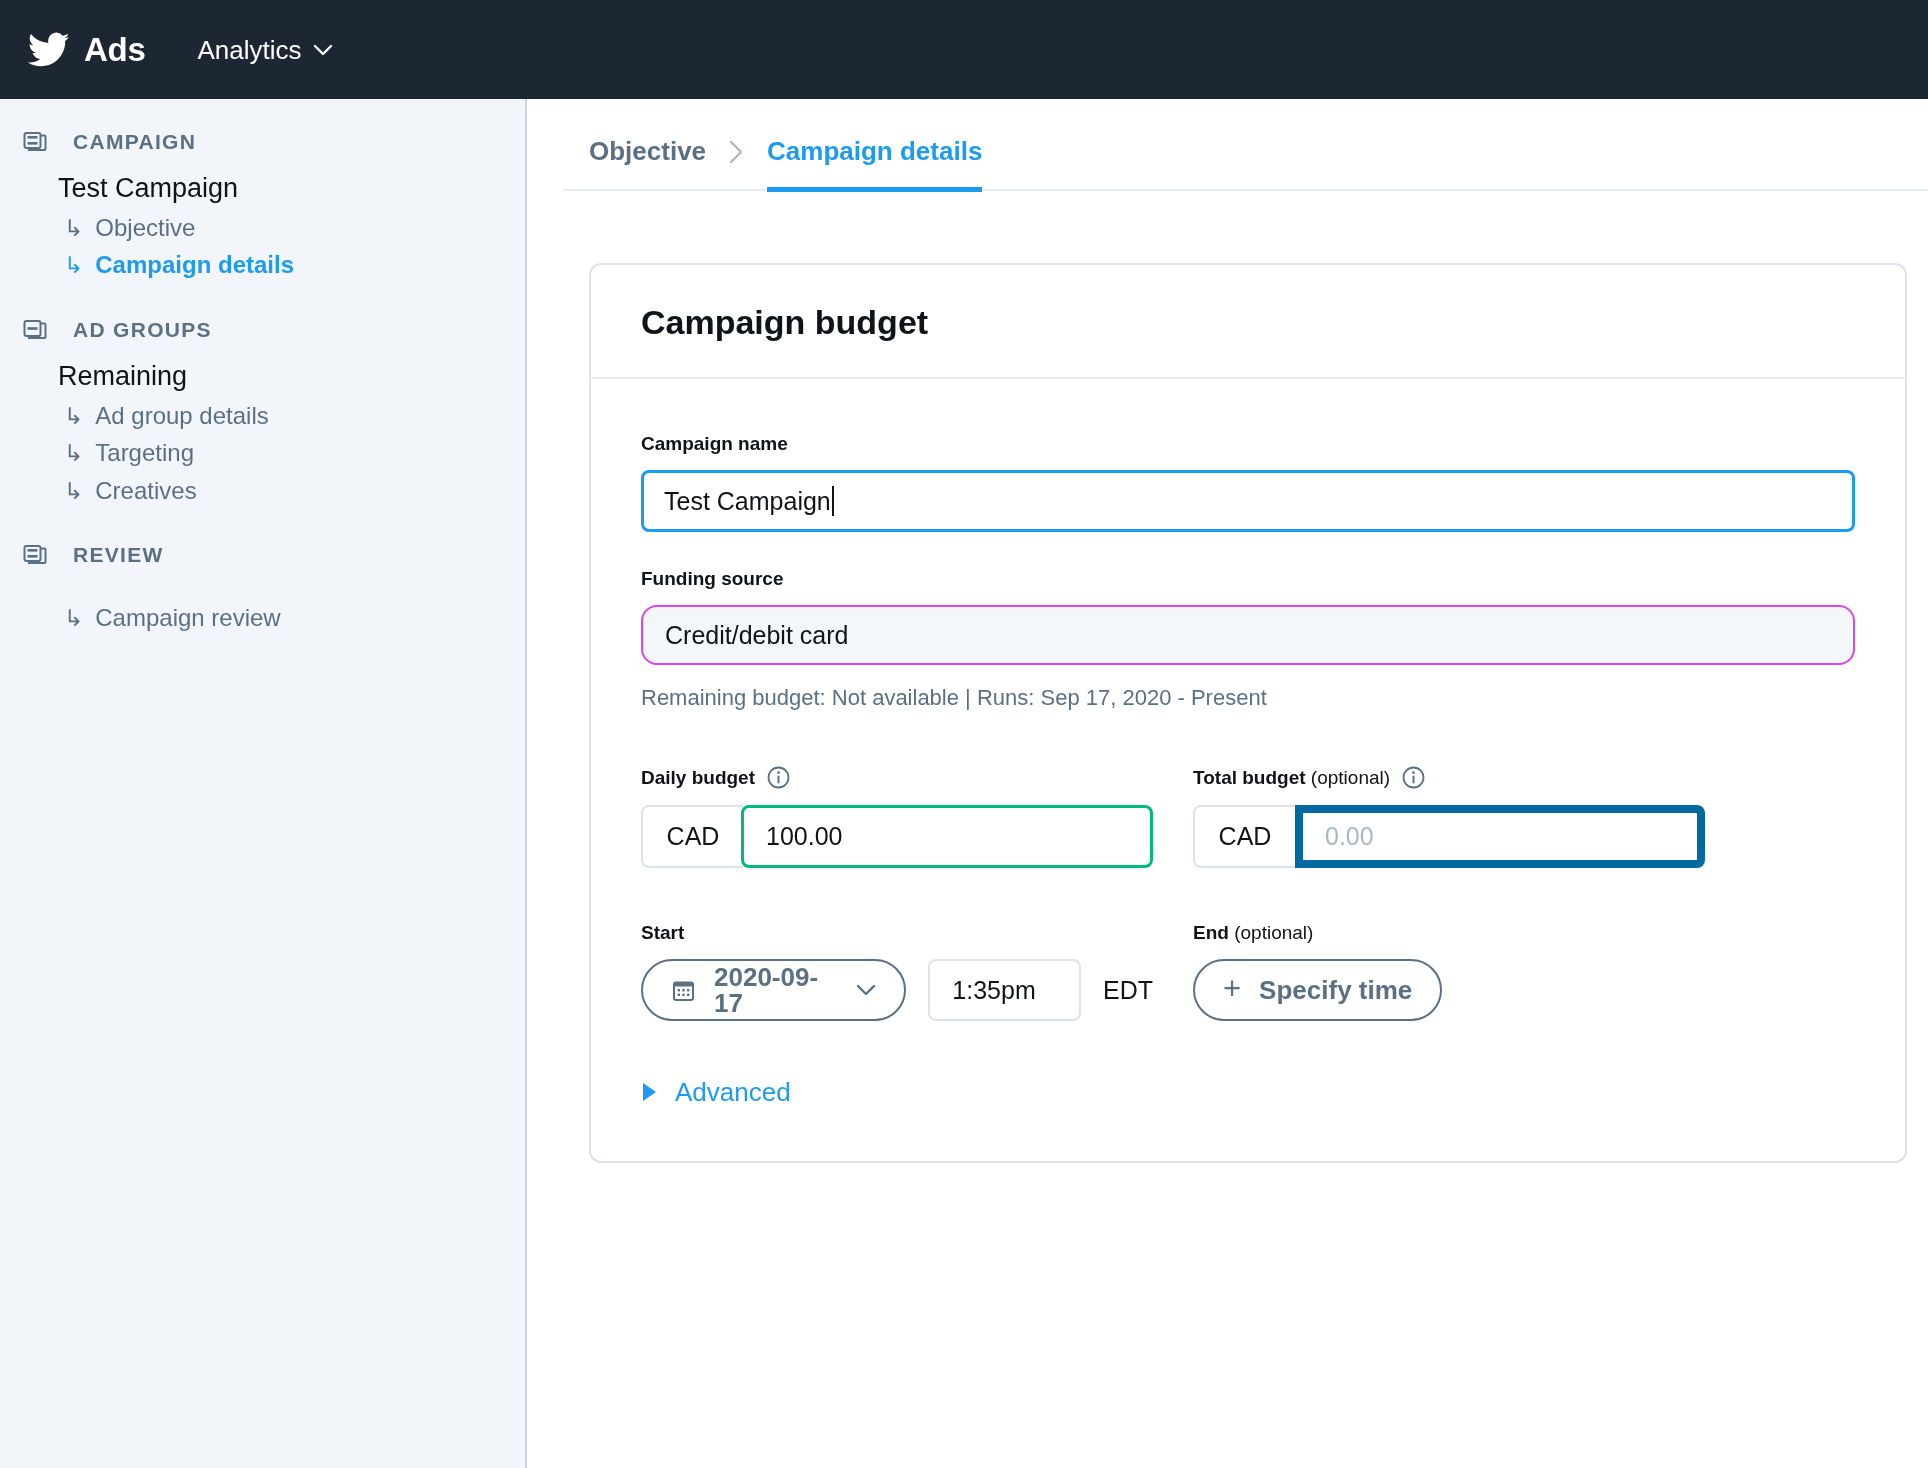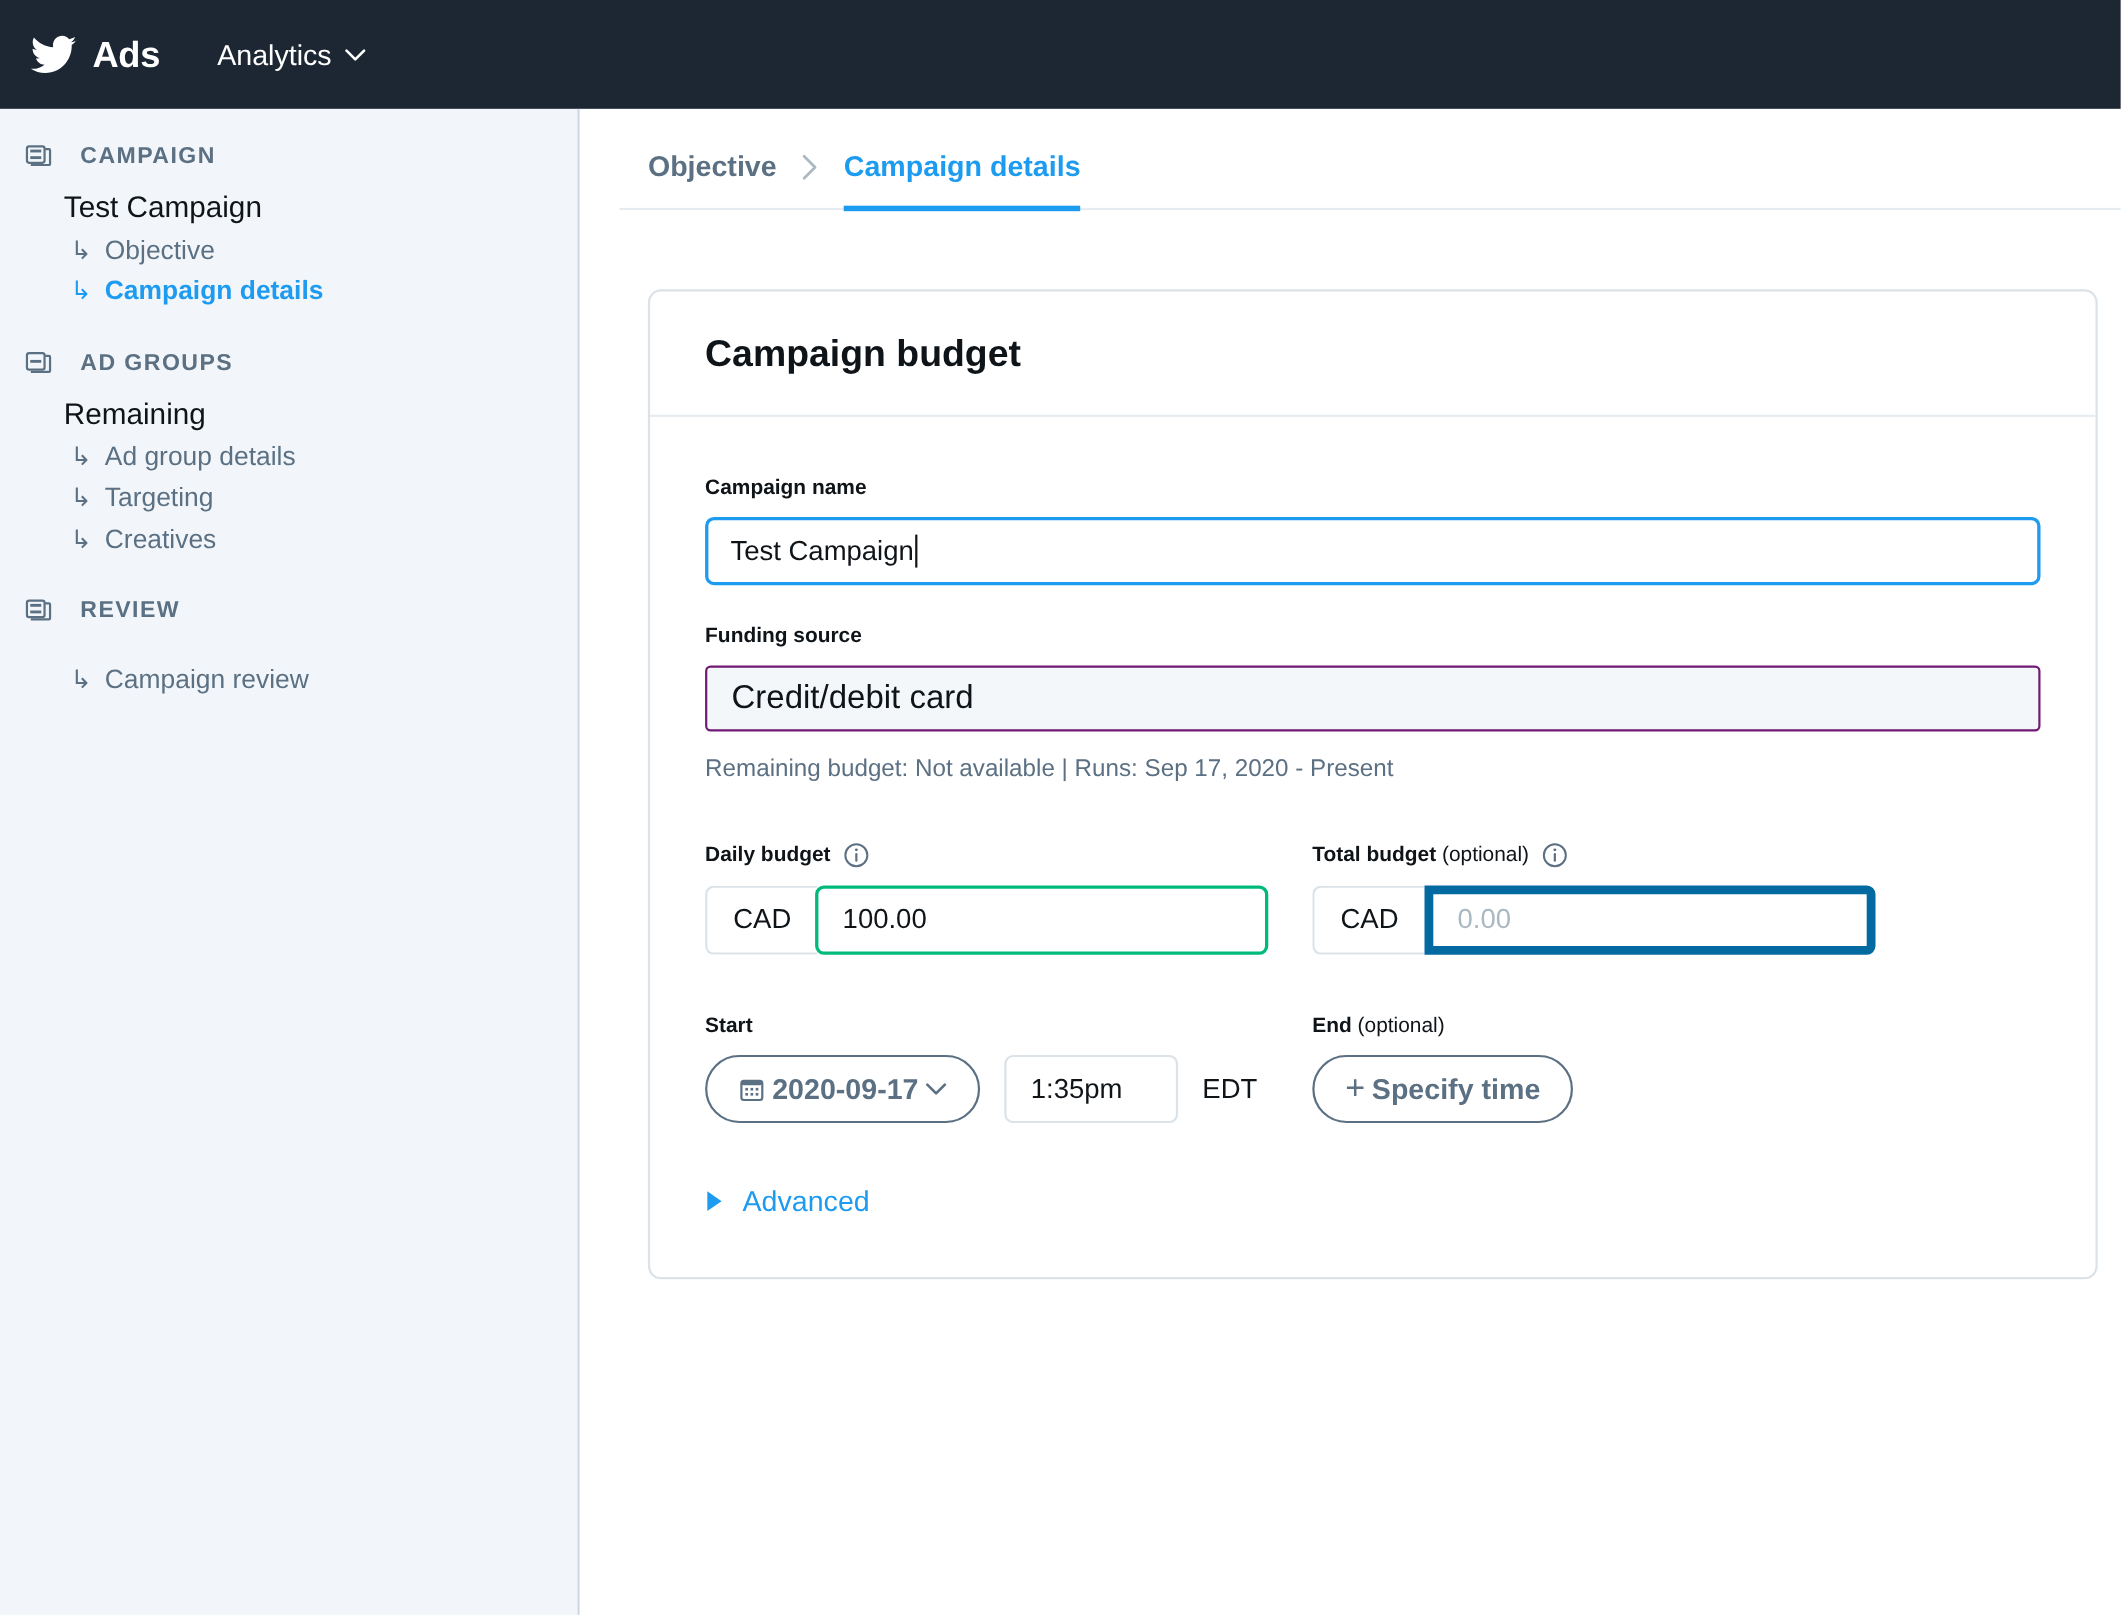--- a/index.html
+++ b/index.html
@@ -186,24 +186,24 @@
     width: 2px;
     height: 30px;
     background: #0f1419;
     margin-left: 1px;
     vertical-align: -6px;
   }
 
   .select-box {
     width: 100%;
     height: 60px;
-    border-radius: 5px;
-    border: 2px solid #701a75;
+    border-radius: 16px;
+    border: 2px solid #d946ef;
     background: #f4f7fa;
-    font-size: 30px;
+    font-size: 25px;
     color: #0f1419;
     padding: 0 22px;
     display: flex;
     align-items: center;
     margin-bottom: 20px;
   }
   .helper {
     font-size: 22px;
     color: #5b7083;
     margin-bottom: 0;
@@ -262,21 +262,21 @@
   .money-in.placeholder { color: #aab8c2; }
 
   
   .date-row { display: flex; align-items: center; gap: 22px; }
   .pill {
     height: 62px;
     border: 2px solid #5b7083;
     border-radius: 999px;
     display: flex;
     align-items: center;
-    gap: 6px;
+    gap: 18px;
     padding: 0 28px;
     cursor: pointer;
     background: #ffffff;
   }
   .pill-text {
     font-size: 26px;
     font-weight: bold;
     color: #5b7083;
     line-height: 1;
   }

